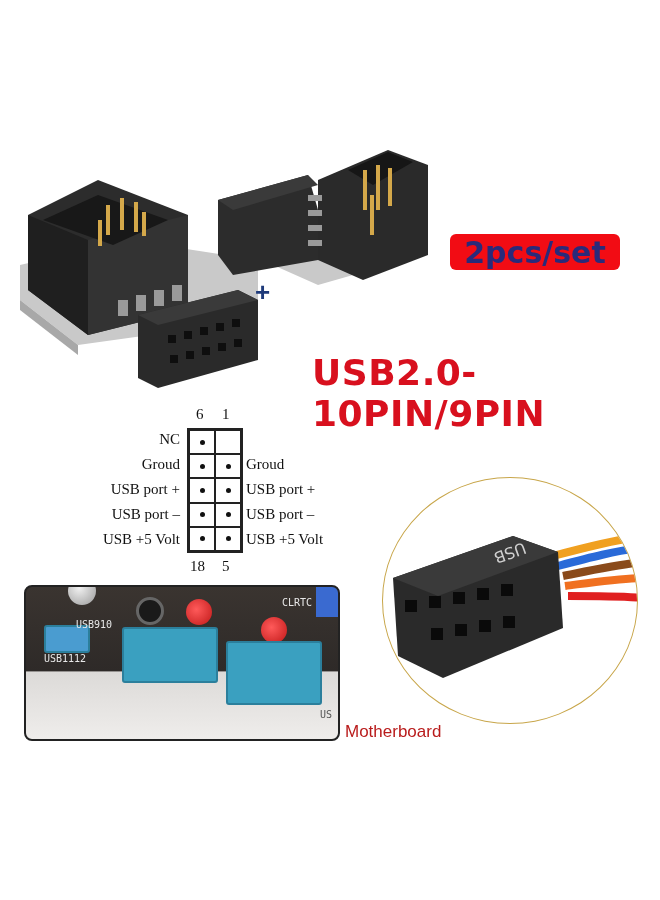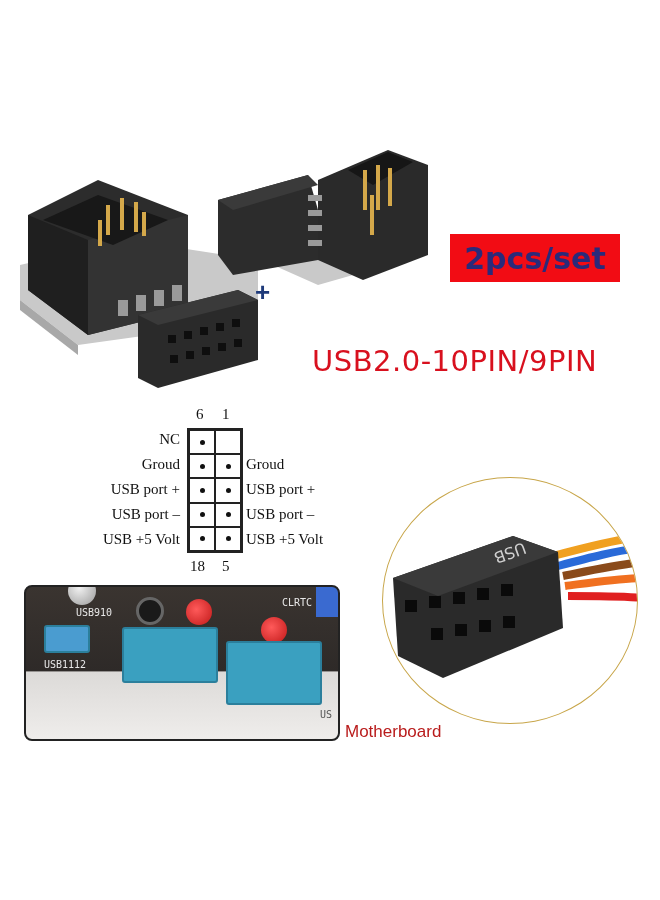--- a/index.html
+++ b/index.html
@@ -1,21 +1,21 @@
 <!DOCTYPE html>
 <html><head>
 <meta charset="utf-8">
 <style>
   html,body{margin:0;padding:0;background:#fff;}
   body{width:660px;height:900px;position:relative;overflow:hidden;font-family:"Liberation Sans",sans-serif;}
   .abs{position:absolute;}
   
-  .badge{left:450px;top:234px;width:170px;height:48px;background:#f20c14;border-radius:0;display:flex;align-items:center;justify-content:center;}
+  .badge{left:450px;top:234px;width:170px;height:36px;background:#f20c14;border-radius:6px;display:flex;align-items:center;justify-content:center;}
   .badge span{color:#2a2a7a;font-weight:bold;font-size:30px;font-family:"DejaVu Sans",sans-serif;letter-spacing:0px;}
-  .headline{left:312px;top:344px;color:#d8101e;font-weight:normal;font-size:29px;font-family:"DejaVu Sans",sans-serif;letter-spacing:0.5px;}
+  .headline{left:312px;top:352px;color:#d8101e;font-weight:bold;font-size:36px;font-family:"DejaVu Sans",sans-serif;letter-spacing:0.5px;}
   .plus{left:255px;top:279px;color:#1e3a7a;font-weight:bold;font-size:26px;line-height:26px;}
   
   .pin-diagram{left:80px;top:402px;width:300px;height:180px;font-family:"Liberation Serif",serif;font-size:15px;color:#111;}
   .grid{position:absolute;left:107px;top:26px;width:56px;height:125px;border:2px solid #222;box-sizing:border-box;display:grid;grid-template-columns:1fr 1fr;grid-template-rows:repeat(5,1fr);}
   .cell{border:1px solid #222;display:flex;align-items:center;justify-content:center;}
   .dot{width:5px;height:5px;border-radius:50%;background:#111;}
   .lbl-left{position:absolute;right:200px;text-align:left;white-space:nowrap;}
   .lbl-right{position:absolute;left:166px;white-space:nowrap;}
   .pin-num{position:absolute;font-size:15px;}
   
@@ -141,22 +141,22 @@
 
 <div class="abs mobo">
   <div class="cap" style="left:42px;top:-10px;width:28px;height:28px;"></div>
   <div class="capred" style="left:160px;top:12px;width:26px;height:26px;"></div>
   <div class="capred" style="left:235px;top:30px;width:26px;height:26px;"></div>
   <div style="position:absolute;left:110px;top:10px;width:22px;height:22px;border-radius:50%;background:#1a1a1a;border:3px solid #666;"></div>
   <div style="position:absolute;left:290px;top:0;width:22px;height:30px;background:#3a6ad0;"></div>
   <div class="hdr" style="left:18px;top:38px;width:42px;height:24px;background:#4a9cd0;"></div>
   <div class="hdr" style="left:96px;top:40px;width:92px;height:52px;"></div>
   <div class="hdr" style="left:200px;top:54px;width:92px;height:60px;"></div>
-  <span class="silk" style="left:50px;top:20px;">USB910</span>
-  <span class="silk" style="left:18px;top:72px;text-align:right;">USB1112</span>
+  <span class="silk" style="left:50px;top:32px;">USB910</span>
+  <span class="silk" style="left:18px;top:66px;text-align:right;">USB1112</span>
   <span class="silk" style="left:256px;top:10px;">CLRTC</span>
   <span class="silk" style="left:294px;top:122px;color:#555;">US</span>
 </div>
 <div class="abs mobo-caption">Motherboard</div>
 
 <div class="abs circle">
   <svg width="254" height="245" viewBox="0 0 254 245">
     <path d="M170,78 C200,70 230,62 260,58" stroke="#f0a020" stroke-width="8" fill="none"></path>
     <path d="M175,88 C205,80 235,72 260,70" stroke="#2a6ad8" stroke-width="8" fill="none"></path>
     <path d="M180,98 C210,92 238,86 260,84" stroke="#8a4a1a" stroke-width="8" fill="none"></path>

